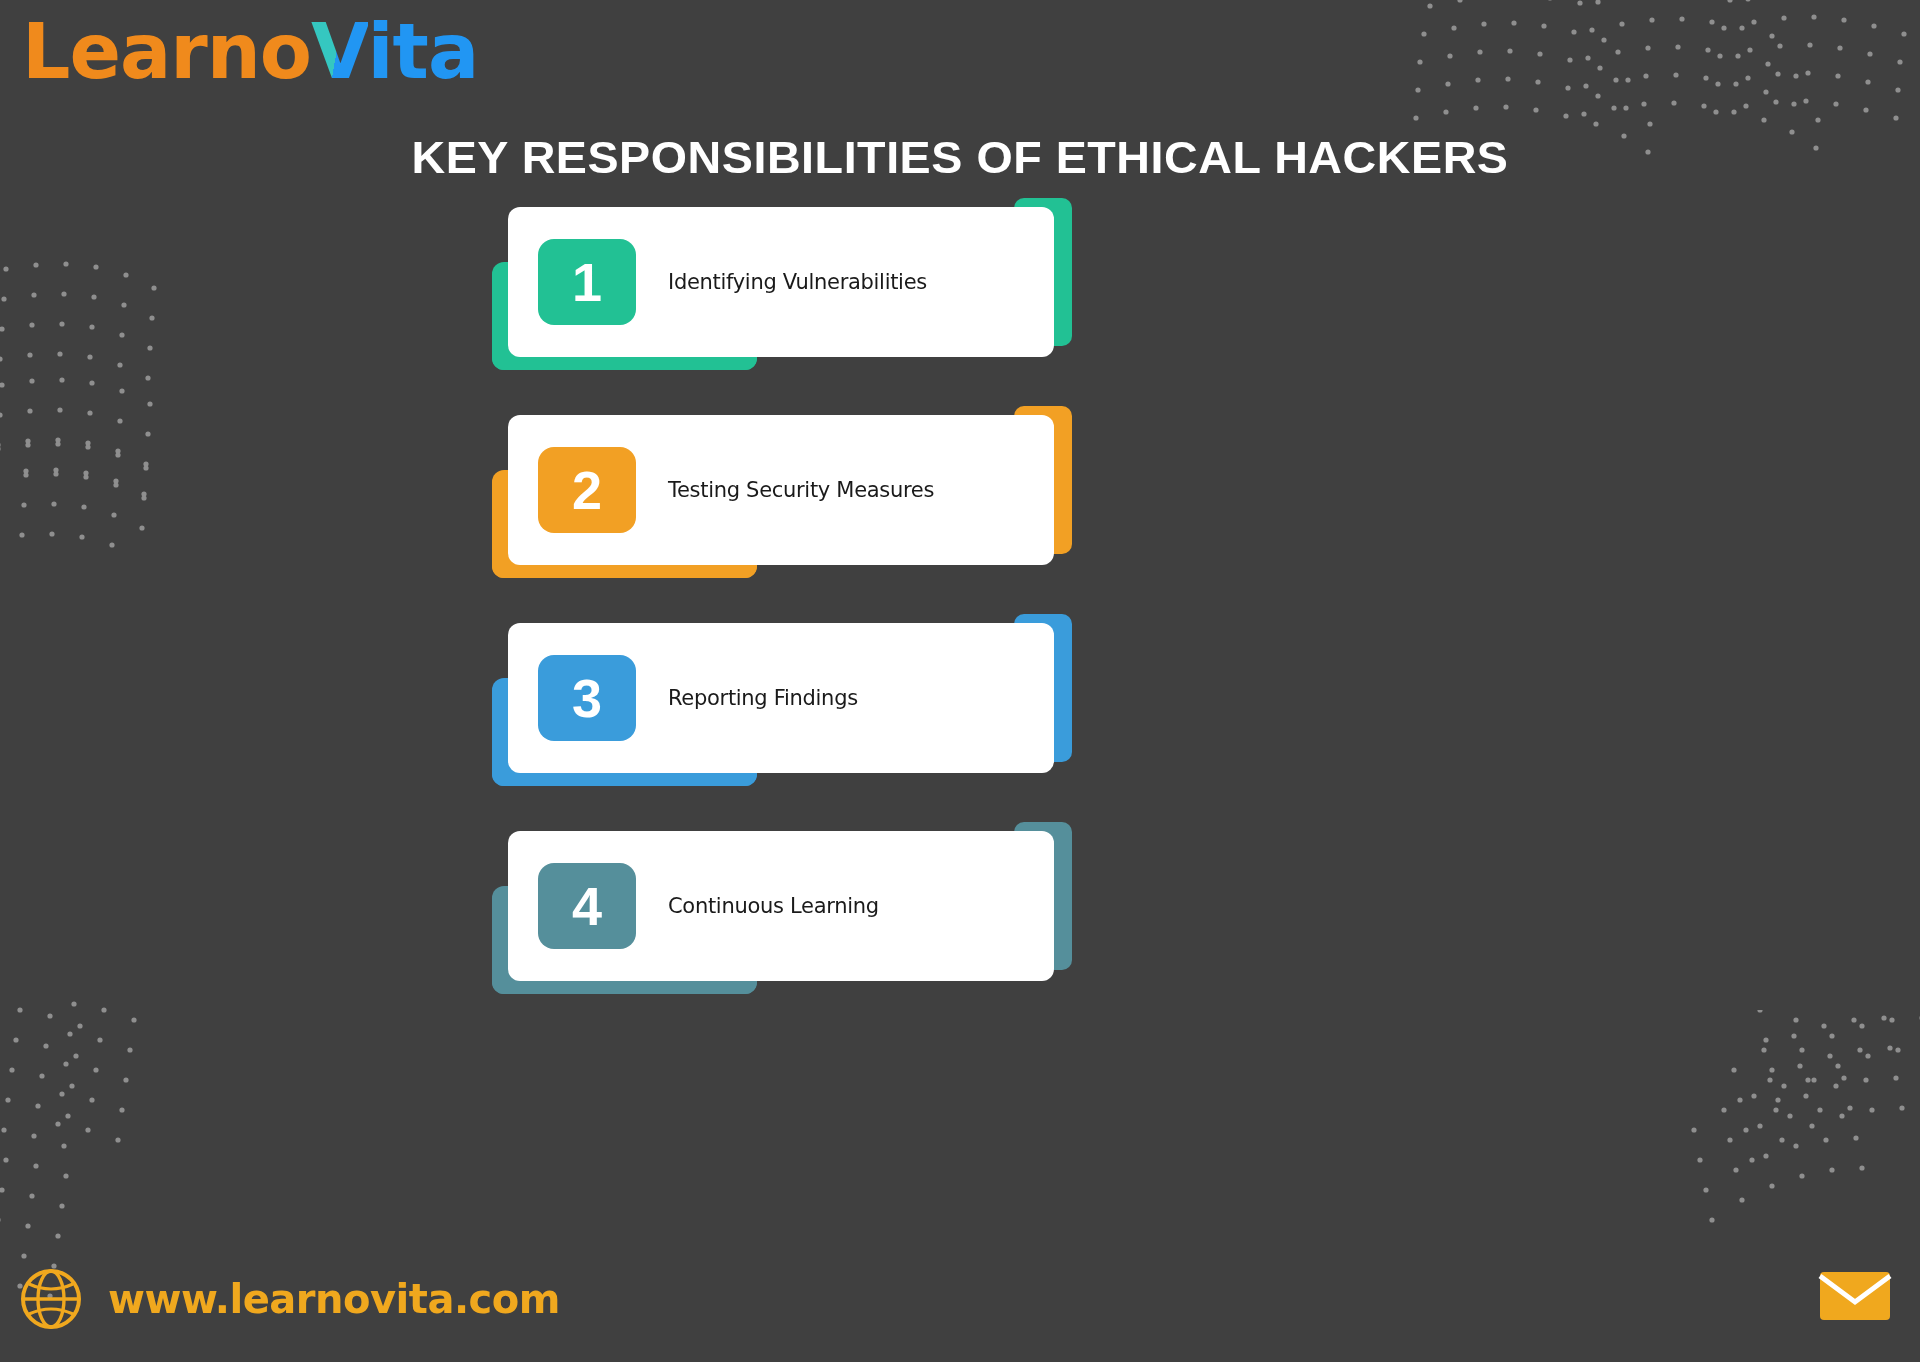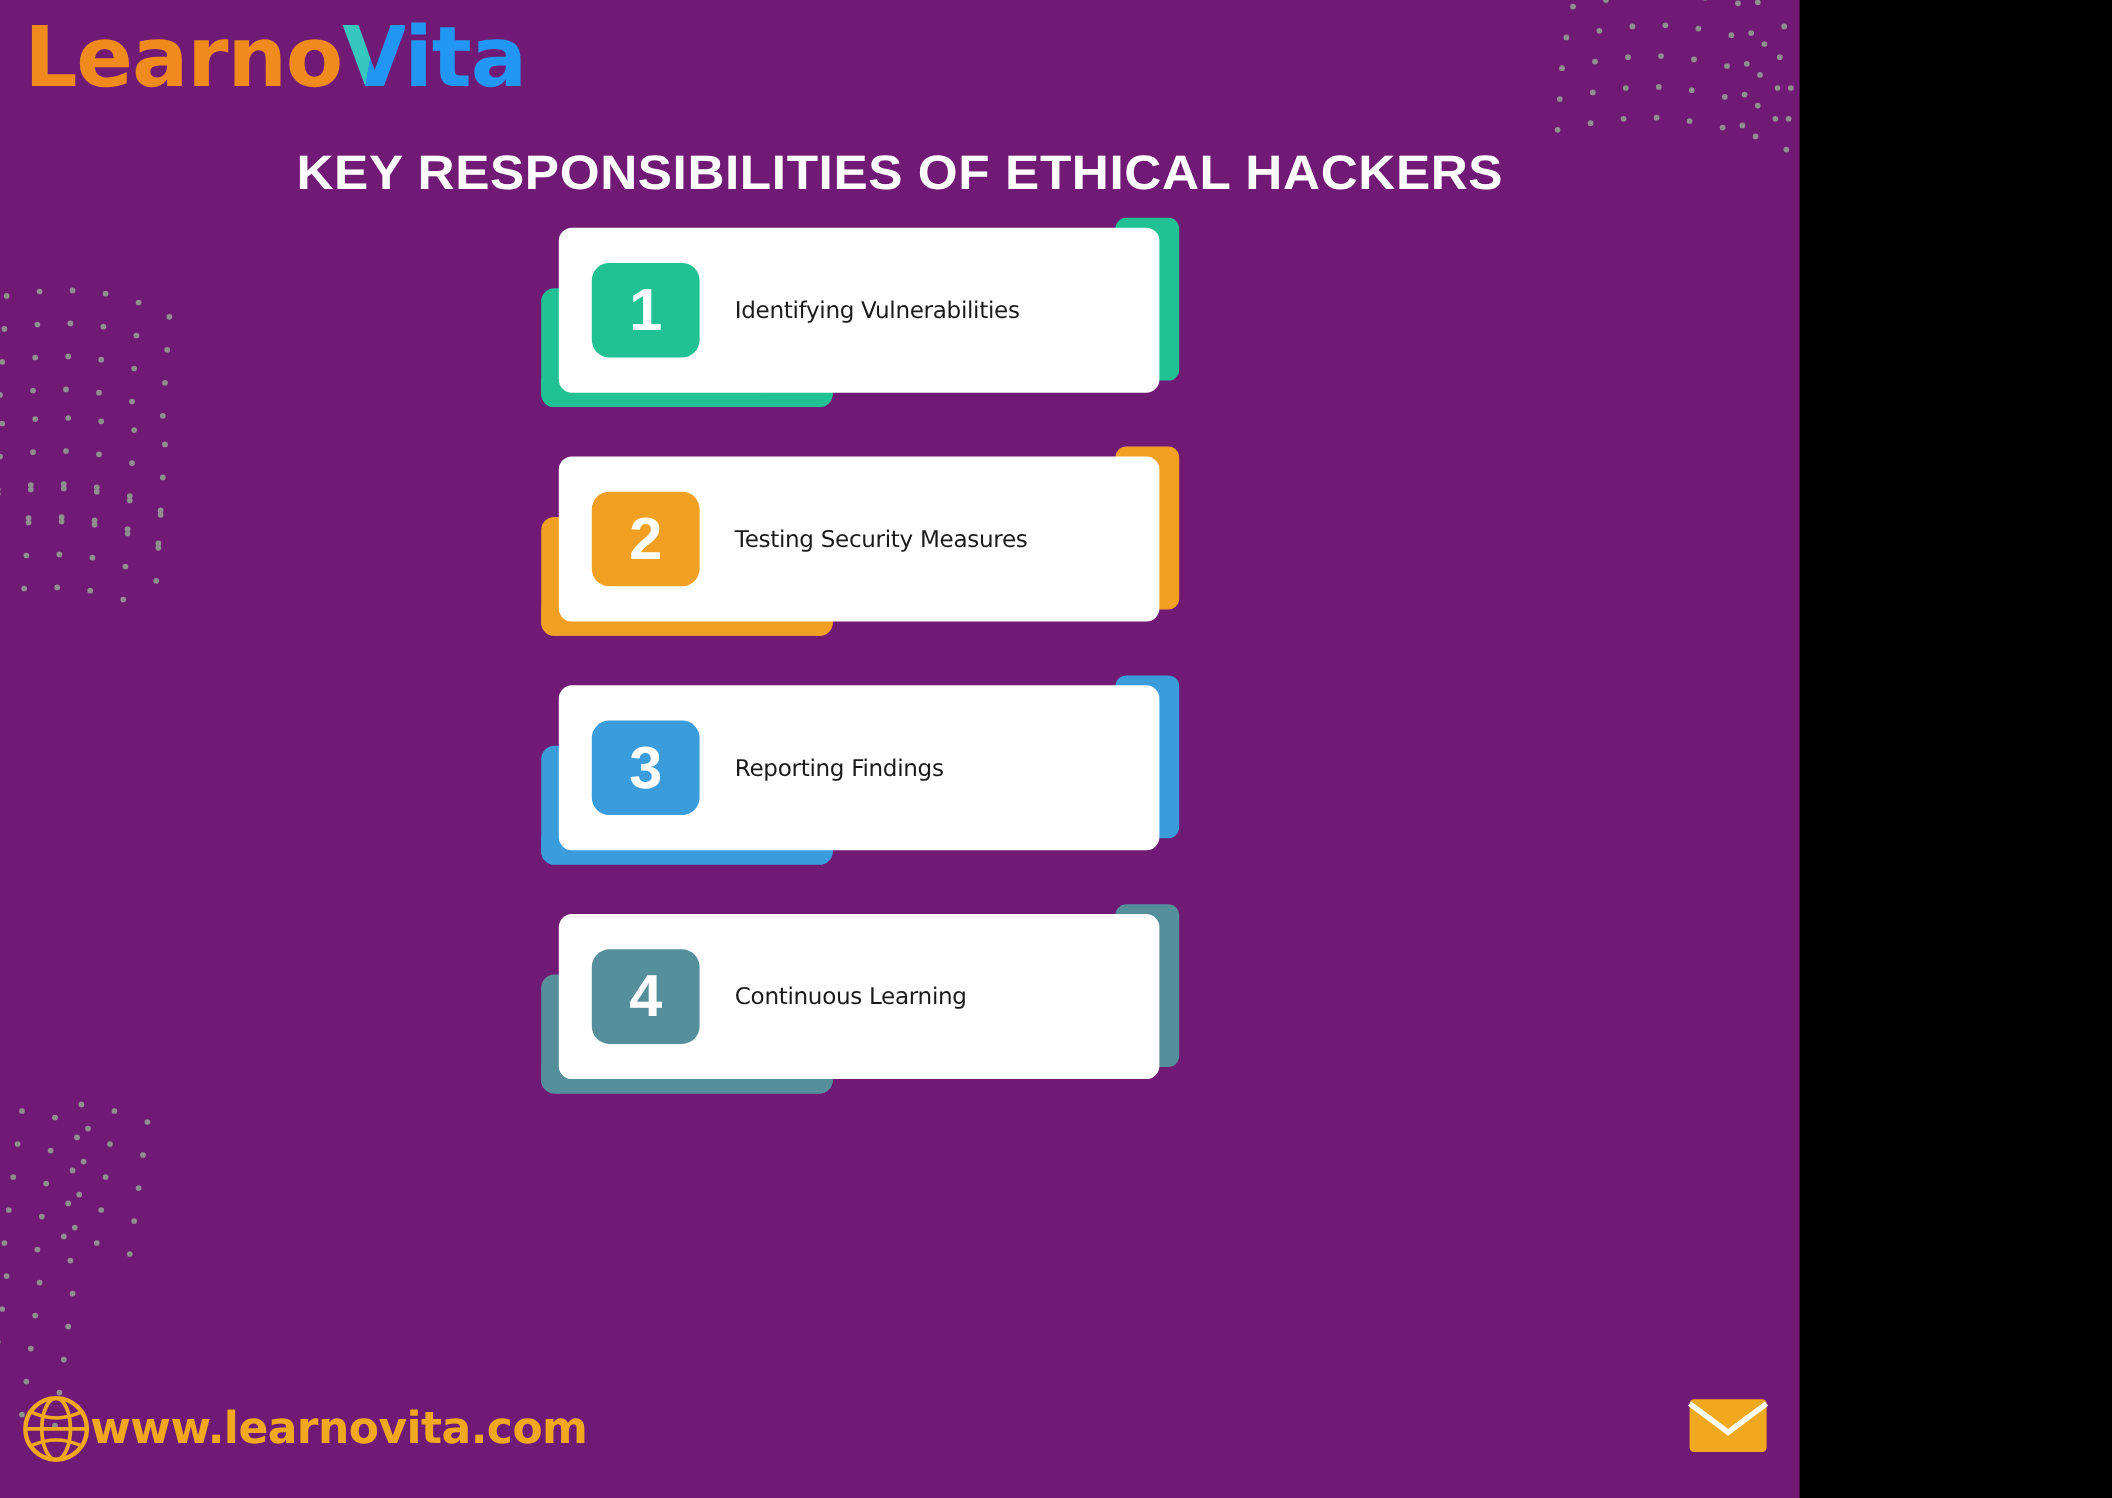--- a/index.html
+++ b/index.html
@@ -4,22 +4,22 @@
 <style>
   * { box-sizing: border-box; margin: 0; padding: 0; }
   html, body {
     width: 1920px; height: 1362px;
     background: #000000;
     font-family: "Liberation Sans", sans-serif;
     overflow: hidden;
   }
   .page {
     position: relative;
-    width: 1636px; height: 1362px;
-    background: #701a75;
+    width: 1920px; height: 1362px;
+    background: #404040;
     overflow: hidden;
   }
 
   
   .dots { position: absolute; pointer-events: none; }
   .dots svg { display: block; }
 
   
   .logo {
     position: absolute;
@@ -119,21 +119,21 @@
   
   .footer {
     position: absolute;
     left: 0; right: 0; bottom: 24px;
     height: 78px;
   }
   .footer-item {
     position: absolute;
     display: flex;
     align-items: center;
-    gap: 0;
+    gap: 26px;
   }
   .footer-web { left: 20px; top: 8px; }
   .footer-mail { right: 28px; top: 8px; }
   .footer-text {
     color: #F0A81E;
     font-size: 40px;
     font-weight: 700;
     font-family: "DejaVu Sans", sans-serif;
     letter-spacing: -0.5px;
     white-space: nowrap;

